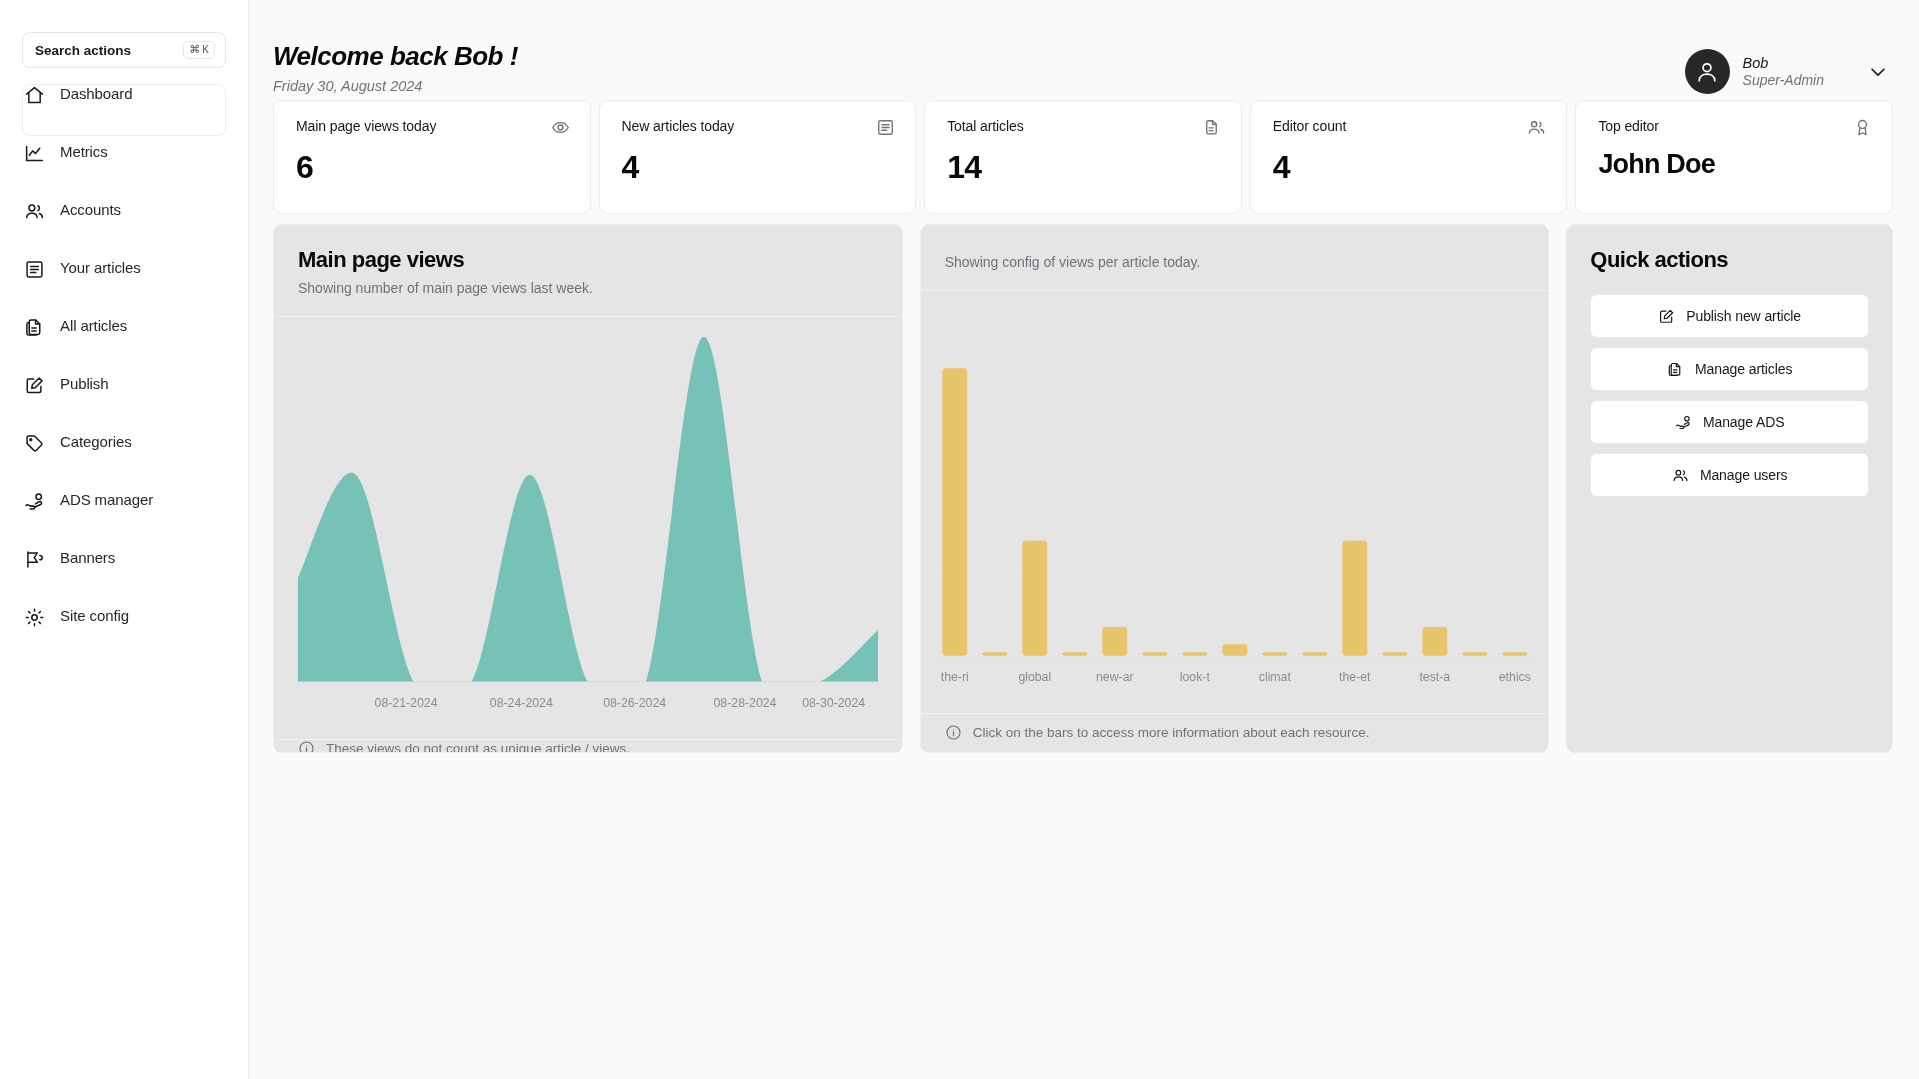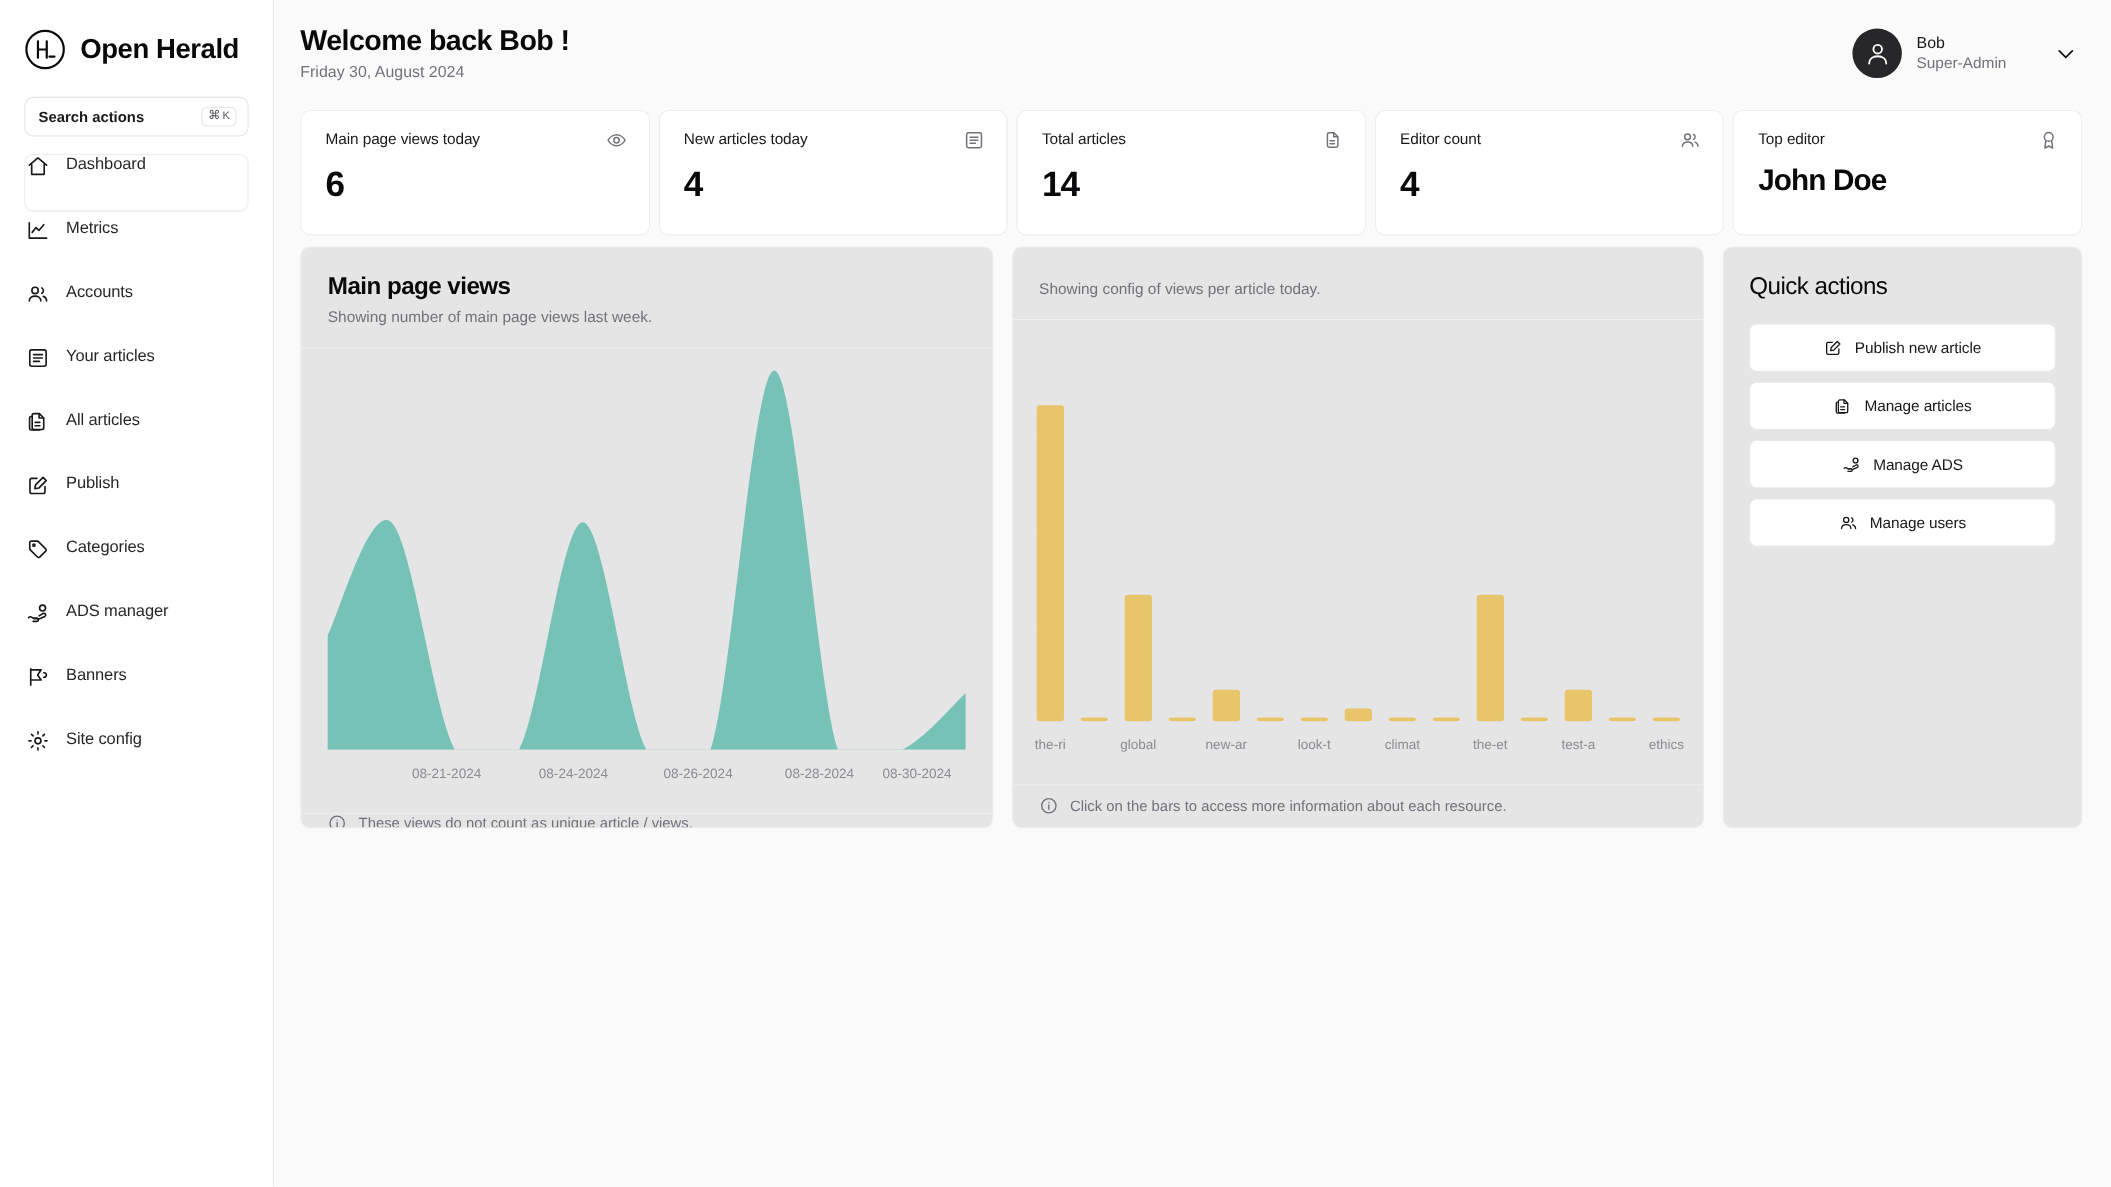--- a/index.html
+++ b/index.html
@@ -70,21 +70,21 @@
 
   
   .main {
     flex: 1;
     height: 1079px;
     background: #fafafa;
     padding: 22px 26px 0 24px;
     overflow: hidden;
   }
 
-  .topbar { display: flex; align-items: flex-start; justify-content: space-between; height: 72px; }
+  .topbar { display: flex; align-items: flex-end; justify-content: space-between; height: 72px; font-style: italic; }
   .welcome-title { font-size: 26px; font-weight: 700; letter-spacing: -0.5px; color: #09090b; line-height: 1.15; }
   .welcome-date { font-size: 14.5px; color: #71717a; margin-top: 6px; }
 
   .user-chip { display: flex; align-items: center; gap: 13px; cursor: pointer; padding-right: 4px; margin-top: 4px; }
   .avatar {
     width: 45px; height: 45px; border-radius: 50%;
     background: #27272a; display: flex; align-items: center; justify-content: center;
     flex: 0 0 45px;
   }
   .avatar svg { width: 26px; height: 26px; color: #ffffff; }
@@ -130,21 +130,21 @@
     gap: 11px;
     padding: 0 24px;
   }
   .panel-foot .ic { width: 17px; height: 17px; color: #71717a; flex: 0 0 17px; }
   .foot-text { font-size: 13.5px; color: #71717a; }
 
   .chart-svg { display: block; width: 100%; height: 100%; }
 
   
   .panel.quick { width: 330px; height: 529px; padding: 22px 23px; }
-  .quick-title { font-size: 22px; font-weight: 400; letter-spacing: -0.5px; color: #09090b; }
+  .quick-title { font-size: 22px; font-weight: 700; letter-spacing: -0.5px; color: #09090b; }
   .quick-list { margin-top: 21px; display: flex; flex-direction: column; gap: 9px; }
   .quick-btn {
     height: 44px;
     border: 1px solid #e8e8eb;
     border-radius: 7px;
     background: #fff;
     display: flex;
     align-items: center;
     justify-content: center;
     gap: 11px;
@@ -156,30 +156,20 @@
 
   .axis-text { font-size: 12.5px; fill: #8b8b93; font-family: "Liberation Sans", sans-serif; }
 </style>
 </head>
 <body>
 
 <div class="app">
 
   <aside class="sidebar">
 
-    <div class="brand">
-      <span class="brand-logo">
-        <svg viewBox="0 0 38 38" fill="none" xmlns="http://www.w3.org/2000/svg">
-          <circle cx="19" cy="19" r="17" stroke="#09090b" stroke-width="2"></circle>
-          <path d="M12.5 11.5v15M12.5 19h8M20.5 11.5v15" stroke="#09090b" stroke-width="2" stroke-linecap="round"></path>
-          <path d="M23 25.5h4.5" stroke="#09090b" stroke-width="2" stroke-linecap="round"></path>
-        </svg>
-      </span>
-      <span class="brand-name">Open Herald</span>
-    </div>
 
     <div class="search-box">
       <span class="search-label">Search actions</span>
       <span class="kbd">
         <span class="cmd">⌘</span>
         <span>K</span>
       </span>
     </div>
 
     <nav class="nav">

